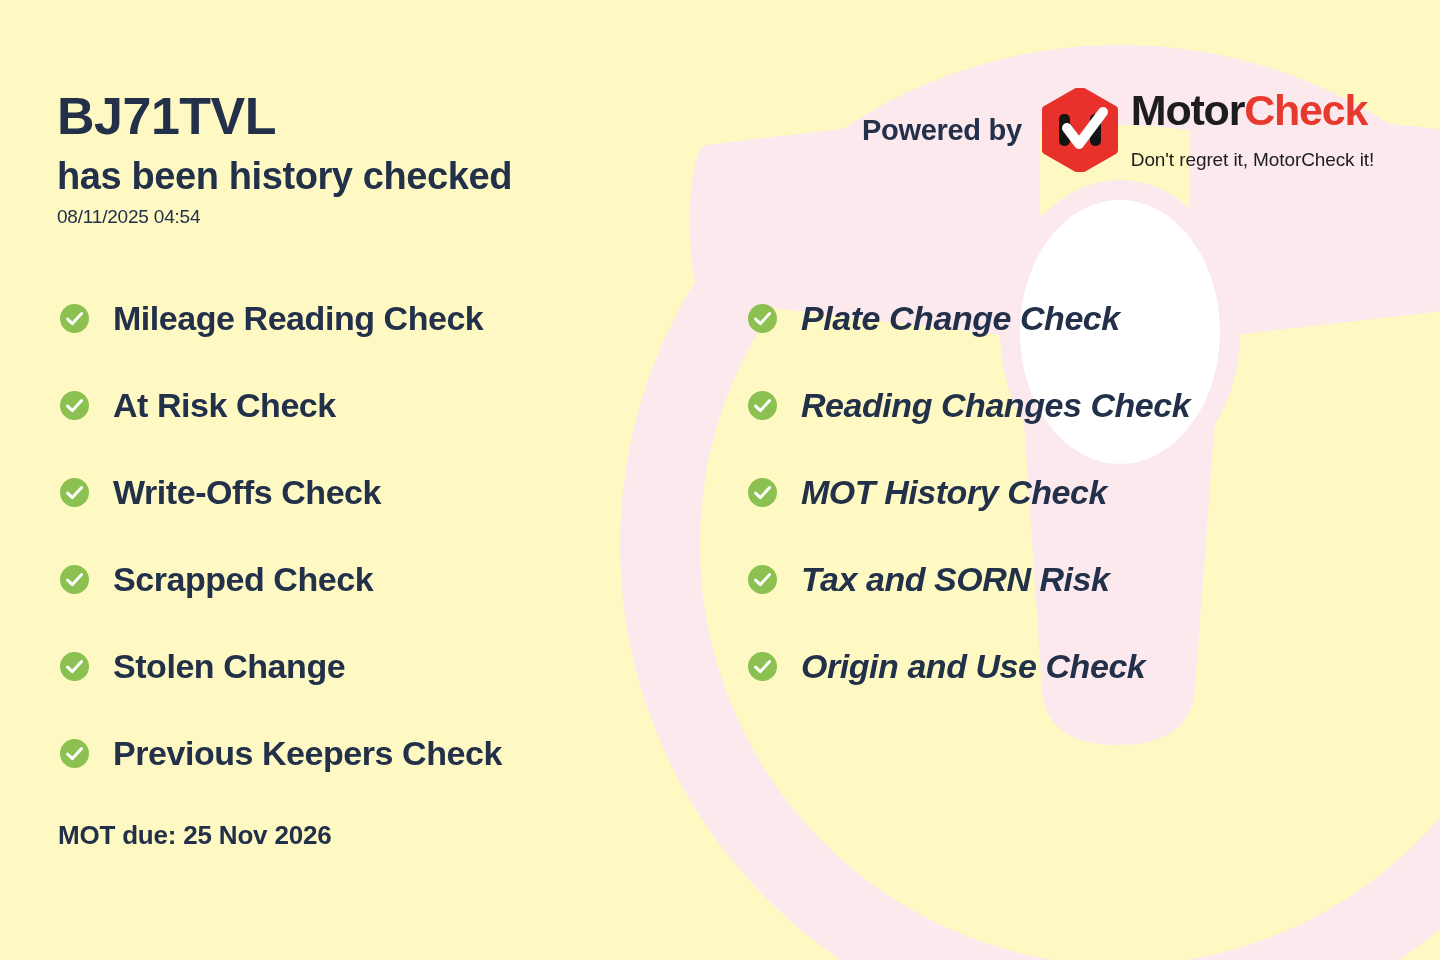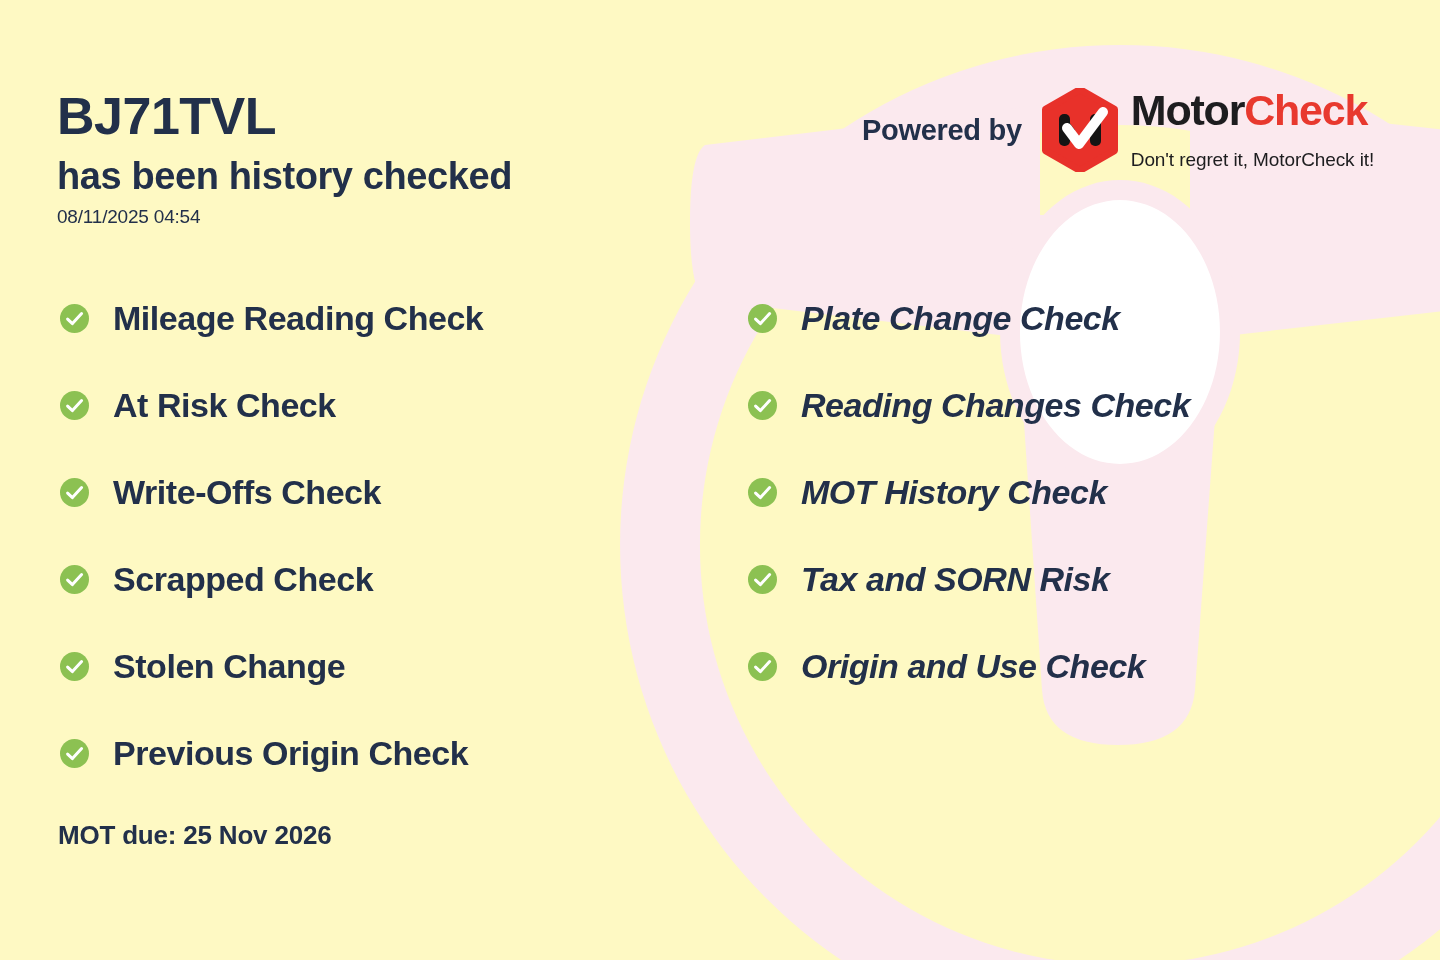--- a/index.html
+++ b/index.html
@@ -257,21 +257,21 @@
         <path d="M7.6 15.1 L12.4 19.6 L21.6 9.6" fill="none" stroke="#ffffff" stroke-width="3" stroke-linecap="round" stroke-linejoin="round"></path>
       </svg>
       <span class="check-label">Stolen Change</span>
     </div>
 
     <div class="check-row">
       <svg class="check-icon" viewBox="0 0 29 29" xmlns="http://www.w3.org/2000/svg" aria-hidden="true">
         <circle cx="14.5" cy="14.5" r="14.5" fill="#8cc152"></circle>
         <path d="M7.6 15.1 L12.4 19.6 L21.6 9.6" fill="none" stroke="#ffffff" stroke-width="3" stroke-linecap="round" stroke-linejoin="round"></path>
       </svg>
-      <span class="check-label">Previous Origin Check</span>
+      <span class="check-label">Previous Keepers Check</span>
     </div>
 
   </div>
 
   <div class="check-col" id="col-right">
 
     <div class="check-row">
       <svg class="check-icon" viewBox="0 0 29 29" xmlns="http://www.w3.org/2000/svg" aria-hidden="true">
         <circle cx="14.5" cy="14.5" r="14.5" fill="#8cc152"></circle>
         <path d="M7.6 15.1 L12.4 19.6 L21.6 9.6" fill="none" stroke="#ffffff" stroke-width="3" stroke-linecap="round" stroke-linejoin="round"></path>

